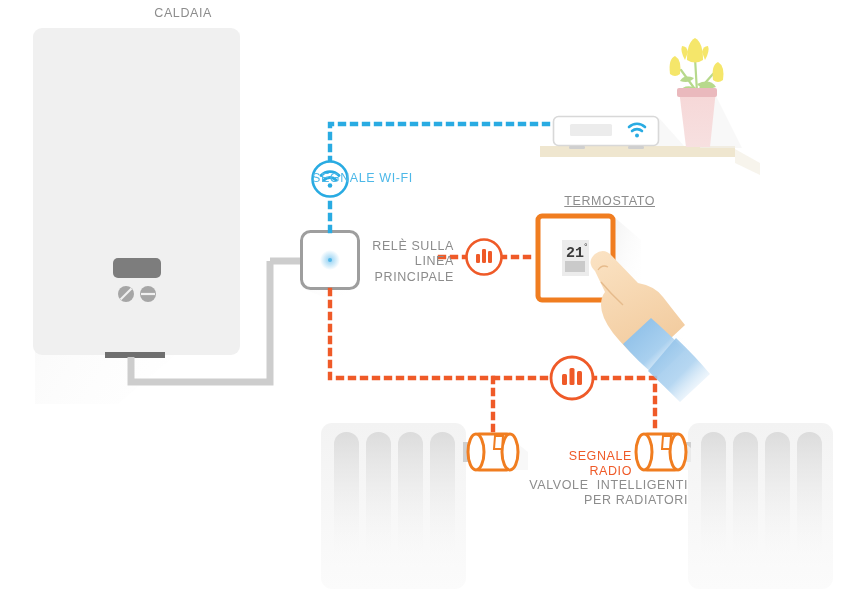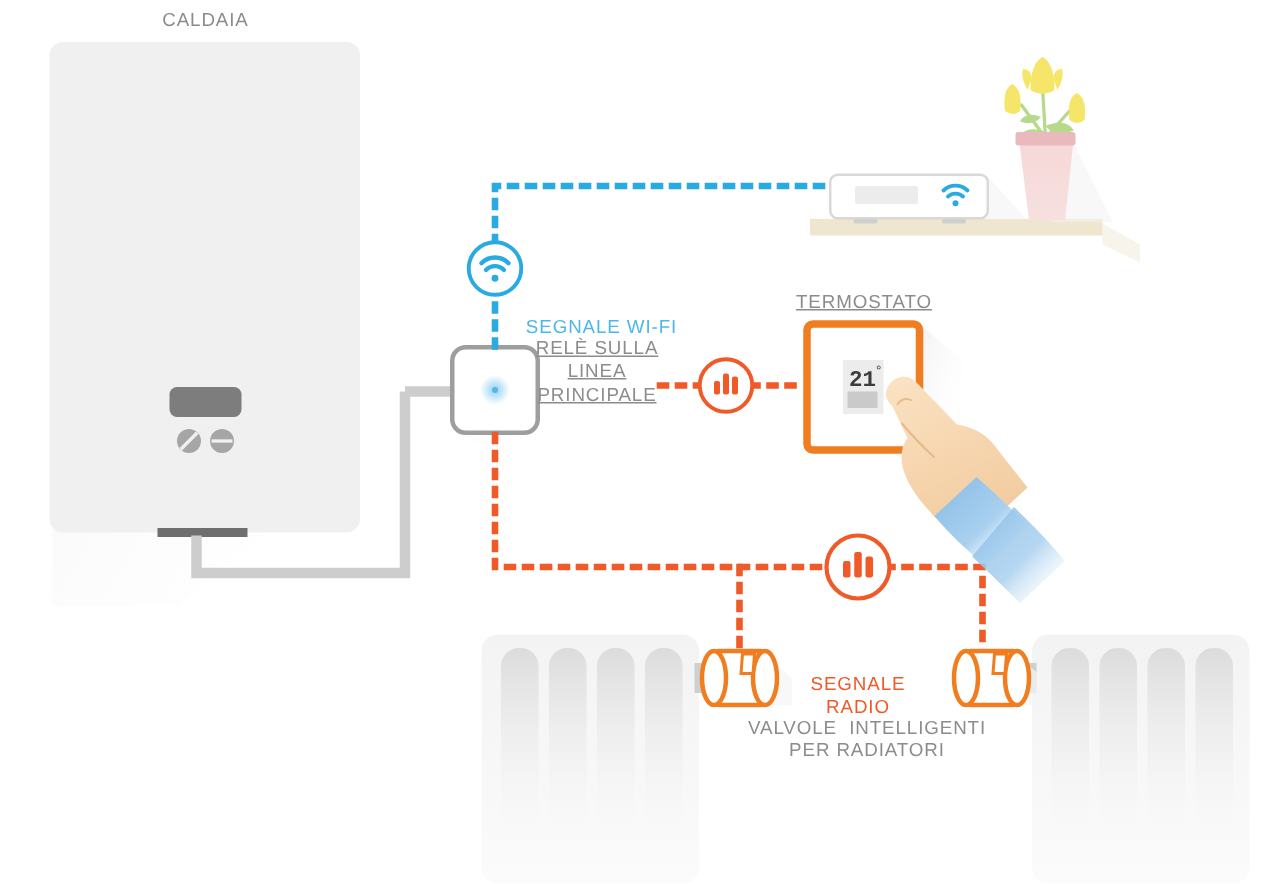--- a/index.html
+++ b/index.html
@@ -15,32 +15,32 @@
     background:#ffffff;
   }
   #art { position:absolute; left:0; top:0; }
 
   .lbl {
     position:absolute;
     font-family:"Liberation Sans", sans-serif;
     letter-spacing:0.6px;
     line-height:1.22;
     white-space:pre;
-    text-align:center;
+    text-align:right;
     user-select:none;
   }
   .lbl-grey   { color:#8c8c8c; font-size:12.5px; }
   .lbl-blue   { color:#4db8e8; font-size:12.5px; }
   .lbl-orange { color:#ef5a28; font-size:12.5px;margin-top:46px; }
 
   #lbl-caldaia        { left:62px;  top:6px;   width:150px; }
   #lbl-accesso        { left:518px; top:82px;  width:176px; }
-  #lbl-wifi           { left:312px; top:171px; width:178px; text-align:center;margin-top:40px; }
+  #lbl-wifi           { left:312px; top:171px; width:178px; text-align:left; }
   #lbl-termostato     { left:497px; top:194px; width:158px;text-decoration:underline; }
-  #lbl-rele           { left:342px; top:225px; width:112px;text-decoration:underline; }
+  #lbl-rele           { left:342px; top:239px; width:112px; }
   #lbl-radio          { left:512px; top:403px; width:120px; }
   #lbl-valvole        { left:468px; top:478px; width:220px; }
 </style>
 </head>
 <body>
 
 <div id="stage">
 
   <svg id="art" width="850" height="589" viewBox="0 0 850 589">
     <defs>

